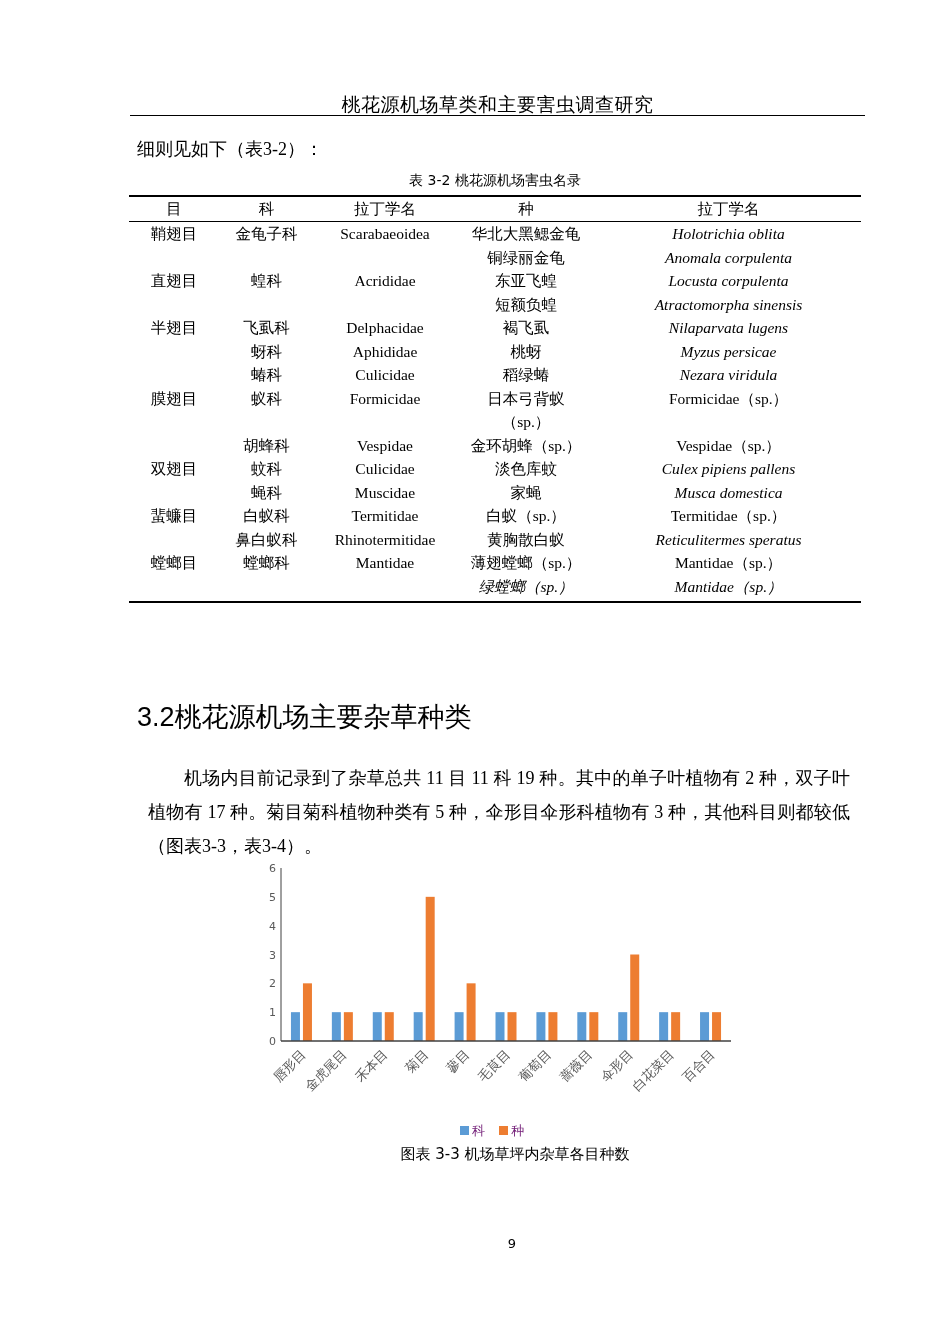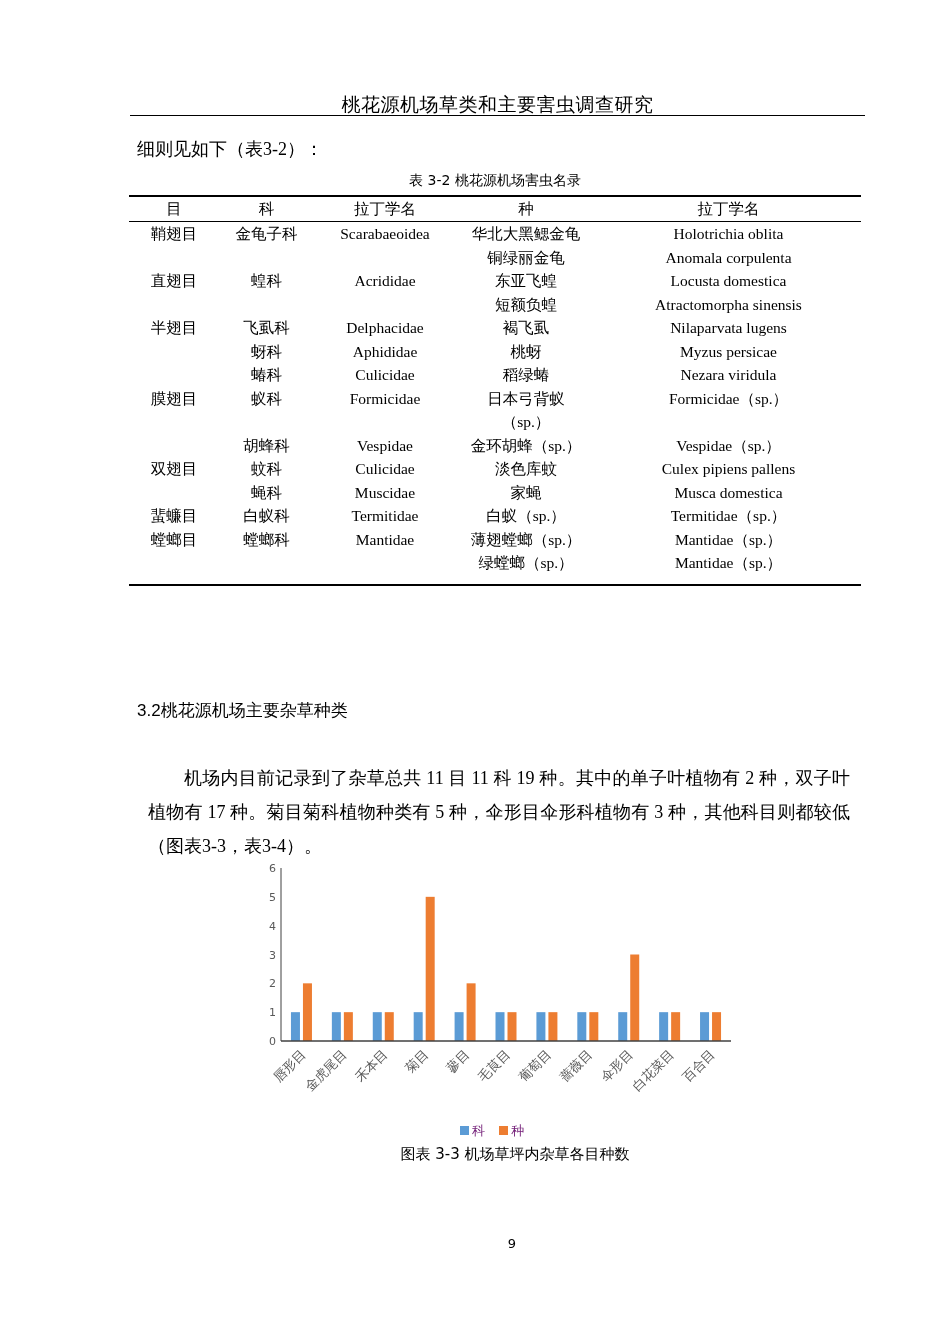--- a/index.html
+++ b/index.html
@@ -7,24 +7,24 @@
          font-family: "Liberation Serif", "DejaVu Serif", serif; color: #000; }
   .abs { position: absolute; }
   .running-head { left: 130px; width: 735px; top: 92px; text-align: center; font-size: 19px; letter-spacing: 0.5px; }
   .head-rule { left: 130px; width: 735px; top: 115px; height: 0; border-top: 1.5px solid #000; }
   .intro { left: 137px; top: 137px; font-size: 18px; }
   .table-caption { left: 130px; width: 730px; top: 172px; text-align: center; font-family: "DejaVu Sans", "Liberation Sans", sans-serif; font-size: 14px; }
   .tbl { left: 129px; top: 195px; width: 732px; border-collapse: collapse; font-size: 15.5px; }
   .tbl thead th { font-weight: normal; border-top: 2.5px solid #000; border-bottom: 1px solid #000; height: 24px; padding: 0; }
   .tbl td { padding: 0; height: 23.5px; text-align: center; vertical-align: top; line-height: 22px; }
   .tbl tbody tr:first-child td { padding-top: 1px; }
-  .tbl tbody tr:last-child td { border-bottom: 2.5px solid #000; padding-bottom: 8px; }
+  .tbl tbody tr:last-child td { border-bottom: 2.5px solid #000; padding-bottom: 2px; font-style: italic; }
   .c1 { width: 90px; } .c2 { width: 95px; } .c3 { width: 142px; } .c4 { width: 140px; } .c5 { width: 265px; }
-  .it { }
-  .section-title { left: 137px; top: 699px; font-size: 17px; font-family: "Liberation Sans", "DejaVu Sans", sans-serif; }
+  .it { font-style: italic; }
+  .section-title { left: 137px; top: 699px; font-size: 27px; font-family: "Liberation Sans", "DejaVu Sans", sans-serif; }
   .para { left: 137px; top: 750px; width: 724px; font-size: 18px; line-height: 34px; text-align: justify; }
   .para p { margin: 11px; text-indent: 36px; }
   .chart { left: 255px; top: 858px; width: 490px; height: 260px; }
   .fig-caption { left: 370px; width: 290px; top: 1145px; text-align: center; font-family: "DejaVu Sans", "Liberation Sans", sans-serif; font-size: 15px; }
   .legend { left: 460px; top: 1122px; font-family: "DejaVu Sans", sans-serif; font-size: 13px; color: #701a75; }
   .legend .sw { display: inline-block; width: 9px; height: 9px; margin-right: 3px; vertical-align: 0px; }
   .page-num { left: 470px; width: 84px; top: 1236px; text-align: center; font-family: "DejaVu Sans", sans-serif; font-size: 13px; }
 </style>
 </head>
 <body>
@@ -59,21 +59,21 @@
         <td></td>
         <td></td>
         <td>铜绿丽金龟</td>
         <td class="it">Anomala  corpulenta</td>
       </tr>
       <tr>
         <td>直翅目</td>
         <td>蝗科</td>
         <td>Acrididae</td>
         <td>东亚飞蝗</td>
-        <td class="it">Locusta  domestica</td>
+        <td class="it">Locusta  corpulenta</td>
       </tr>
       <tr>
         <td></td>
         <td></td>
         <td></td>
         <td>短额负蝗</td>
         <td class="it">Atractomorpha  sinensis</td>
       </tr>
       <tr>
         <td>半翅目</td>
@@ -130,20 +130,27 @@
         <td>Muscidae</td>
         <td>家蝇</td>
         <td class="it">Musca  domestica</td>
       </tr>
       <tr>
         <td>蜚蠊目</td>
         <td>白蚁科</td>
         <td>Termitidae</td>
         <td>白蚁（sp.）</td>
         <td>Termitidae（sp.）</td>
+      </tr>
+      <tr>
+        <td></td>
+        <td>鼻白蚁科</td>
+        <td>Rhinotermitidae</td>
+        <td>黄胸散白蚁</td>
+        <td class="it">Reticulitermes speratus</td>
       </tr>
       <tr>
         <td>螳螂目</td>
         <td>螳螂科</td>
         <td>Mantidae</td>
         <td>薄翅螳螂（sp.）</td>
         <td>Mantidae（sp.）</td>
       </tr>
       <tr>
         <td></td>

